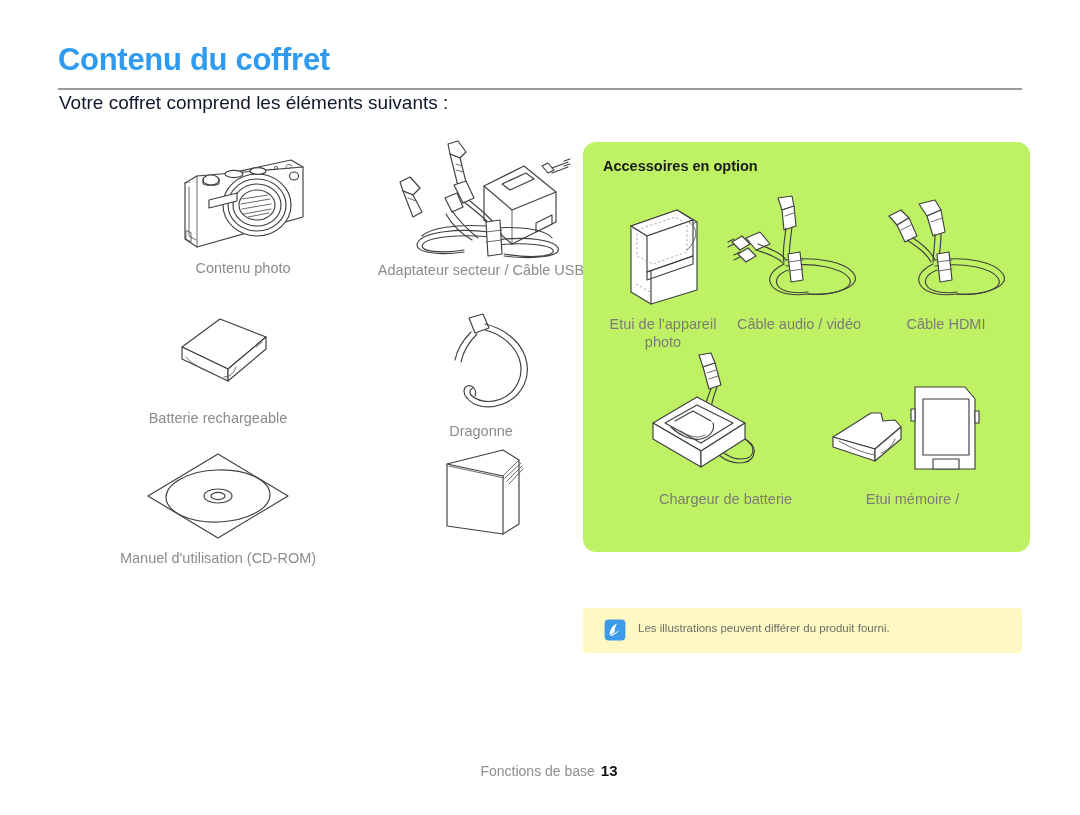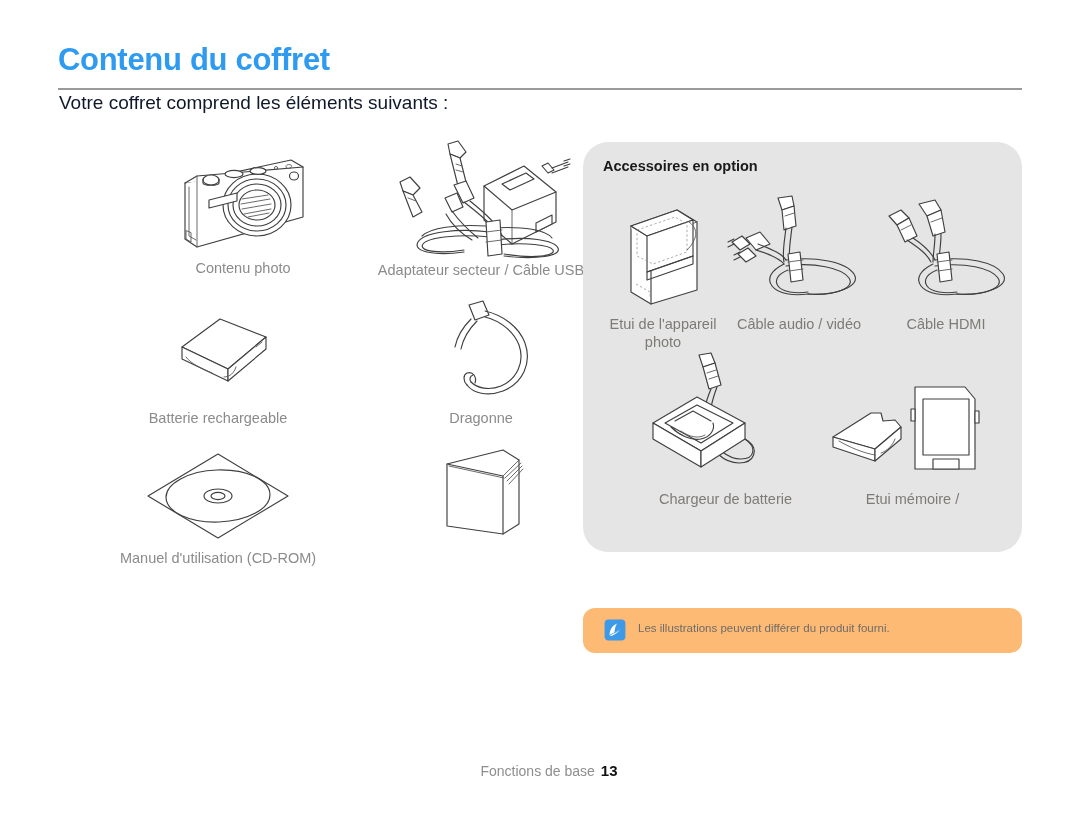--- a/index.html
+++ b/index.html
@@ -65,40 +65,41 @@
   .item .caption {
     font-size: 14.5px;
     color: #8b8b8b;
     line-height: 1.22;
     white-space: nowrap;
   }
 
   .li-0 { left: 47px;  top: 2px;   width: 276px; }
   .li-1 { left: 285px; top: 0px;   width: 276px; }
   .li-2 { left: 22px;  top: 152px; width: 276px; }
-  .li-3 { left: 285px; top: 152px; width: 276px; }
+  .li-3 { left: 285px; top: 165px; width: 276px; }
   .li-4 { left: 22px;  top: 300px; width: 276px; }
   .li-5 { left: 285px; top: 300px; width: 276px; }
 
   .li-0 .art { height: 118px; }
   .li-1 .art { height: 122px; }
   .li-2 .art { height: 118px; }
   .li-3 .art { height: 118px; }
   .li-4 .art { height: 110px; }
   .li-5 .art { height: 110px; }
 
   
   .accessories-panel {
     position: absolute;
     left: 583px;
     top: 142px;
     width: 439px;
     height: 410px;
-    background: #e5e5e5;
-    border-radius: 25px;
+    background: #bef264;
+    border-radius: 13px;
+    padding-left: 8px;
   }
   .accessories-title {
     position: absolute;
     left: 20px;
     top: 16px;
     font-size: 14.5px;
     font-weight: bold;
     color: #1a1a1a;
     white-space: nowrap;
   }
@@ -128,22 +129,22 @@
   .ai-3 .art { height: 140px; }
   .ai-4 .art { height: 140px; }
 
   
   .note-box {
     position: absolute;
     left: 583px;
     top: 608px;
     width: 439px;
     height: 45px;
-    background: #fdba74;
-    border-radius: 12px;
+    background: #fef9c3;
+    border-radius: 4px;
   }
   .note-icon {
     position: absolute;
     left: 21px;
     top: 11px;
     width: 22px;
     height: 22px;
   }
   .note-text {
     position: absolute;

